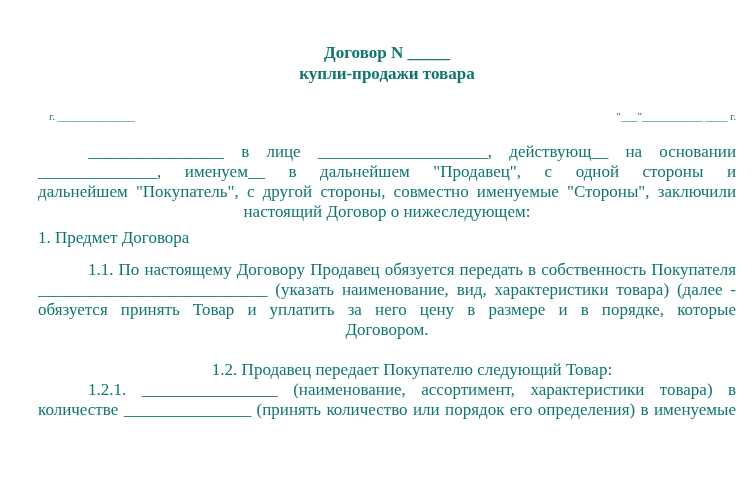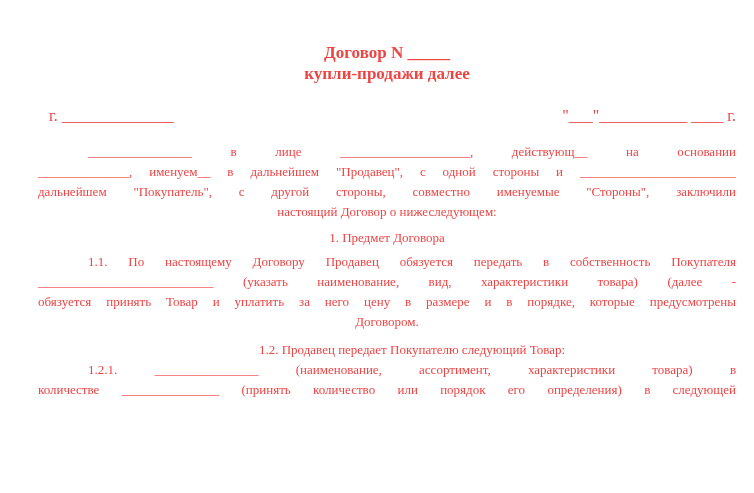--- a/index.html
+++ b/index.html
@@ -1,79 +1,79 @@
 <!DOCTYPE html>
 <html><head>
 <meta charset="utf-8">
 <style>
   html, body { margin: 0; padding: 0; background: #ffffff; }
   .page {
     position: relative;
     width: 754px;
     height: 493px;
     background: #ffffff;
-    color: #ef4444;
+    color: #0f766e;
     font-family: "Liberation Serif", "DejaVu Serif", serif;
     overflow: hidden;
     box-sizing: border-box;
   }
   .content {
     box-sizing: border-box;
     width: 754px;
     padding: 42px 18px 0 38px; 
   }
   .line {
-    font-size: 13px;
+    font-size: 17px;
     line-height: 20px;
     height: 20px;
     overflow: hidden;
     white-space: normal;
     hyphens: none;
   }
   
   .j { text-align: justify; text-align-last: justify; }
   .l { text-align: center; }
-  .center { text-align: center; }
+  .center { text-align: left; }
   .ind { text-indent: 50px; }
   .it { }
 
   .title-block {
     font-weight: bold;
     font-size: 17px;
   }
   .title-block .tline {
     line-height: 21px;
     height: 21px;
     overflow: hidden;
     text-align: center;
   }
   .header-row {
     margin-top: 22px;
     display: flex;
     justify-content: space-between;
-    font-size: 16px;
+    font-size: 11px;
     line-height: 20px;
     height: 20px;
   }
   .header-row .city { margin-left: 11px; }
   .preamble  { margin-top: 16px; }
   .heading   { margin-top: 6px; }
-  .c11       { margin-top: 4px; }
-  .c12       { margin-top: 8px; }
+  .c11       { margin-top: 12px; }
+  .c12       { margin-top: 20px; }
   .c121      { }
 </style>
 </head>
 <body>
 
 <div class="page">
   <div class="content">
 
     <div class="title-block">
       <div class="tline">Договор N _____</div>
-      <div class="tline">купли-продажи далее</div>
+      <div class="tline">купли-продажи товара</div>
     </div>
 
     <div class="header-row">
       <span class="city">г. ______________</span>
       <span class="date">"___"___________ ____ г.</span>
     </div>
 
     <div class="preamble">
       <div class="line j ind">________________ в лице ____________________, действующ__ на основании</div>
       <div class="line j">______________, именуем__ в дальнейшем "Продавец", с одной стороны и ________________________</div>
@@ -89,17 +89,17 @@
       <div class="line j">обязуется принять Товар и уплатить за него цену в размере и в порядке, которые предусмотрены</div>
       <div class="line l">Договором.</div>
     </div>
 
     <div class="c12">
       <div class="line l ind">1.2. Продавец передает Покупателю следующий Товар:</div>
     </div>
 
     <div class="c121">
       <div class="line j ind"><span>1.2.1. ________________</span> <span class="it">(наименование, ассортимент, характеристики товара)</span> <span>в</span></div>
-      <div class="line j"><span>количестве _______________</span> <span class="it">(принять количество или порядок его определения)</span> <span>в следующей</span></div>
+      <div class="line j"><span>количестве _______________</span> <span class="it">(принять количество или порядок его определения)</span> <span>в именуемые</span></div>
     </div>
 
   </div>
 </div>
 
 </body></html>

